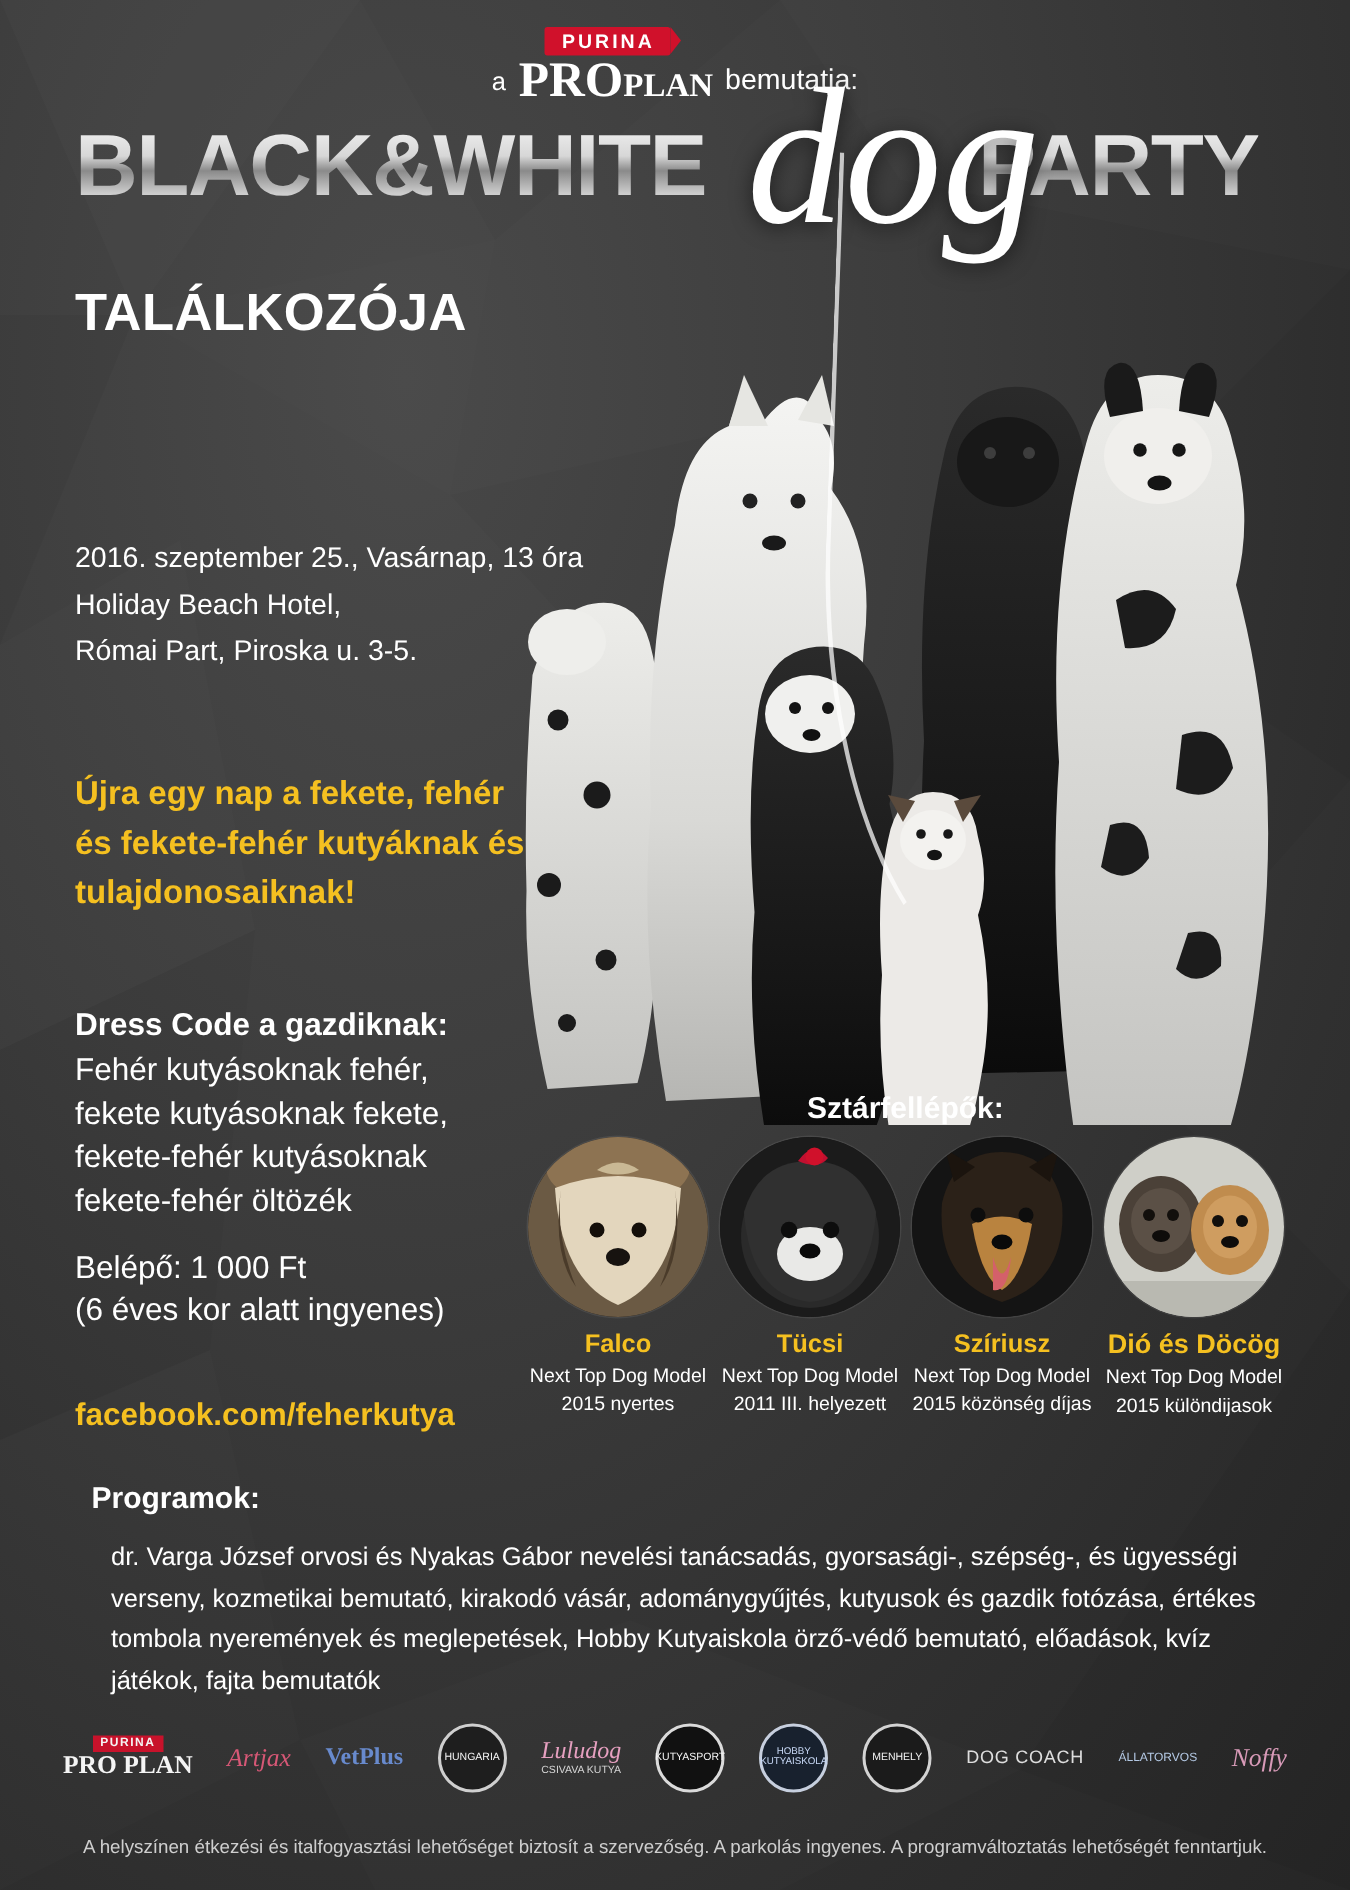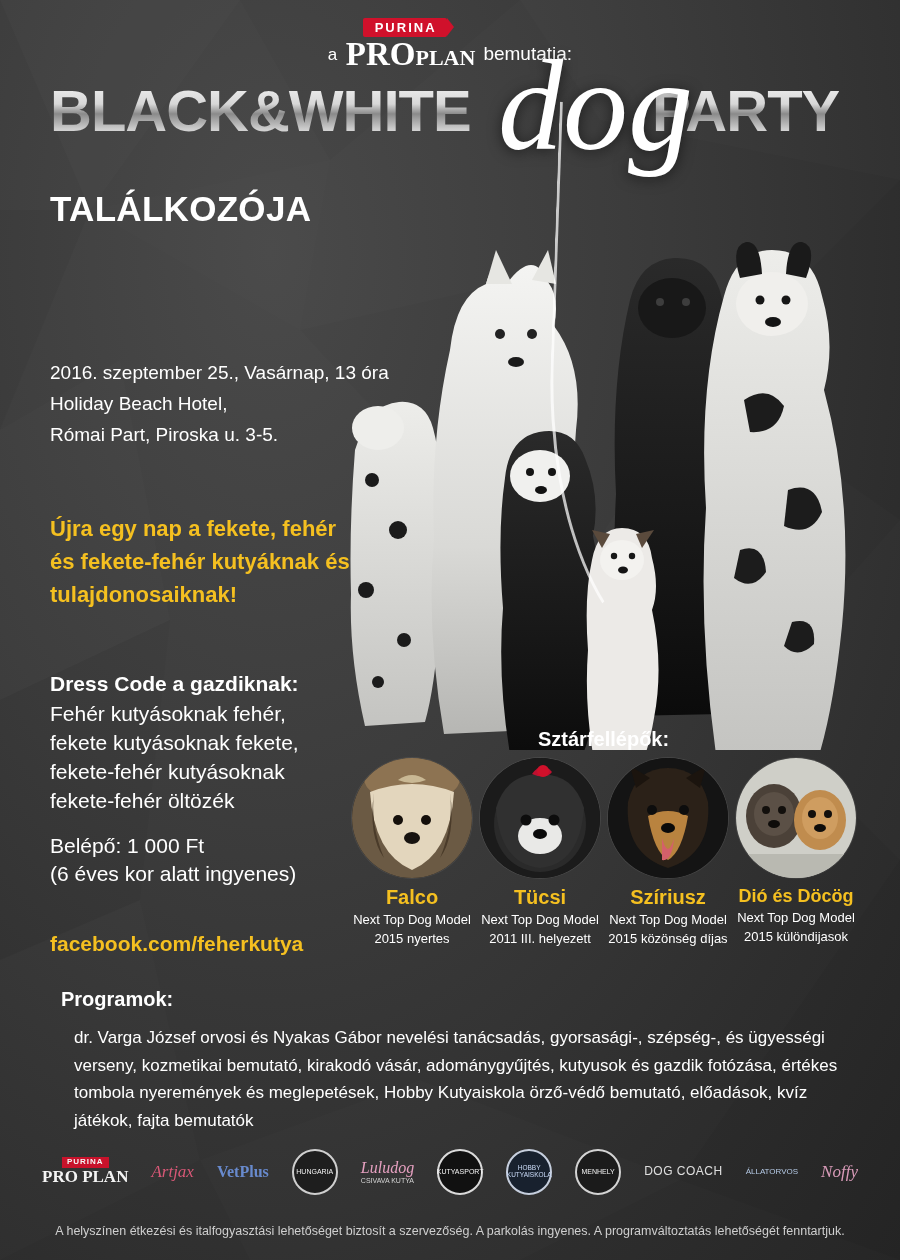--- a/index.html
+++ b/index.html
@@ -213,21 +213,21 @@
   .star-photo {
     width: 120px; height: 120px;
     border-radius: 50%;
     overflow: hidden;
     position: relative;
     background: #141414;
     box-shadow: 0 0 0 1px rgba(255,255,255,.08);
   }
   .star-name {
     color: #f5c020;
-    font-size: 20px;
+    font-size: 17px;
     font-weight: bold;
     margin-top: 8px;
     white-space: nowrap;
   }
   .star-name.small { font-size: 18px; }
   .star-desc {
     color: #ffffff;
     font-size: 13px;
     line-height: 1.32;
     margin-top: 2px;

